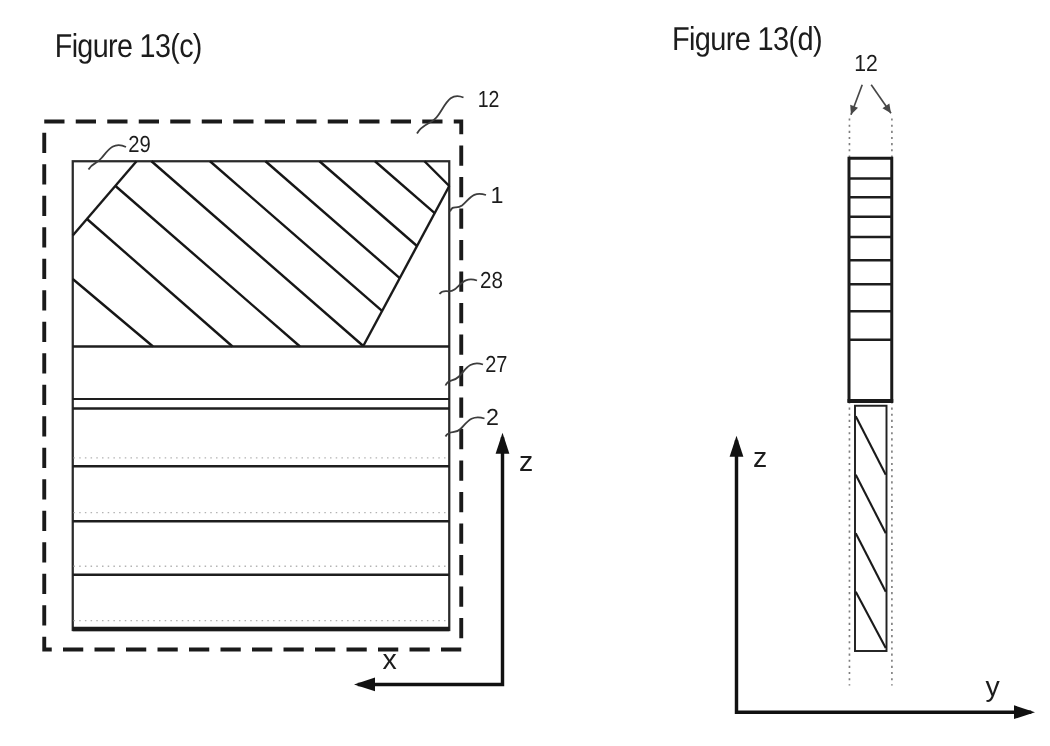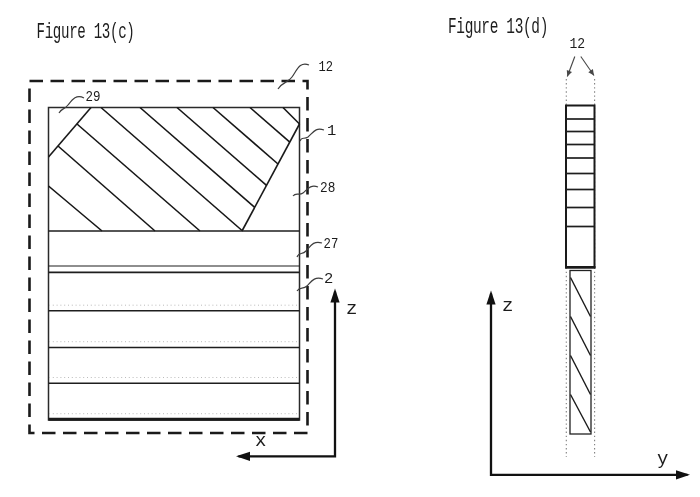--- a/index.html
+++ b/index.html
@@ -1,21 +1,21 @@
 <!DOCTYPE html>
 <html><head>
 <meta charset="utf-8">
 <style>
   html, body { margin: 0; padding: 0; background: #ffffff; }
   .page {
     position: relative;
     width: 700px;
     height: 497px;
     background: #ffffff;
-    font-family: Liberation Mono, monospace;
+    font-family: Liberation Sans, sans-serif;
     overflow: hidden;
   }
   svg { display: block; }
   text { fill: #1c1c1c; }
   .fig-title { font-size: 22px; letter-spacing: -0.5px; }
   .ref-num  { font-size: 15.5px; }
   .axis-lbl { font-size: 19px; }
 </style>
 </head>
 <body>

